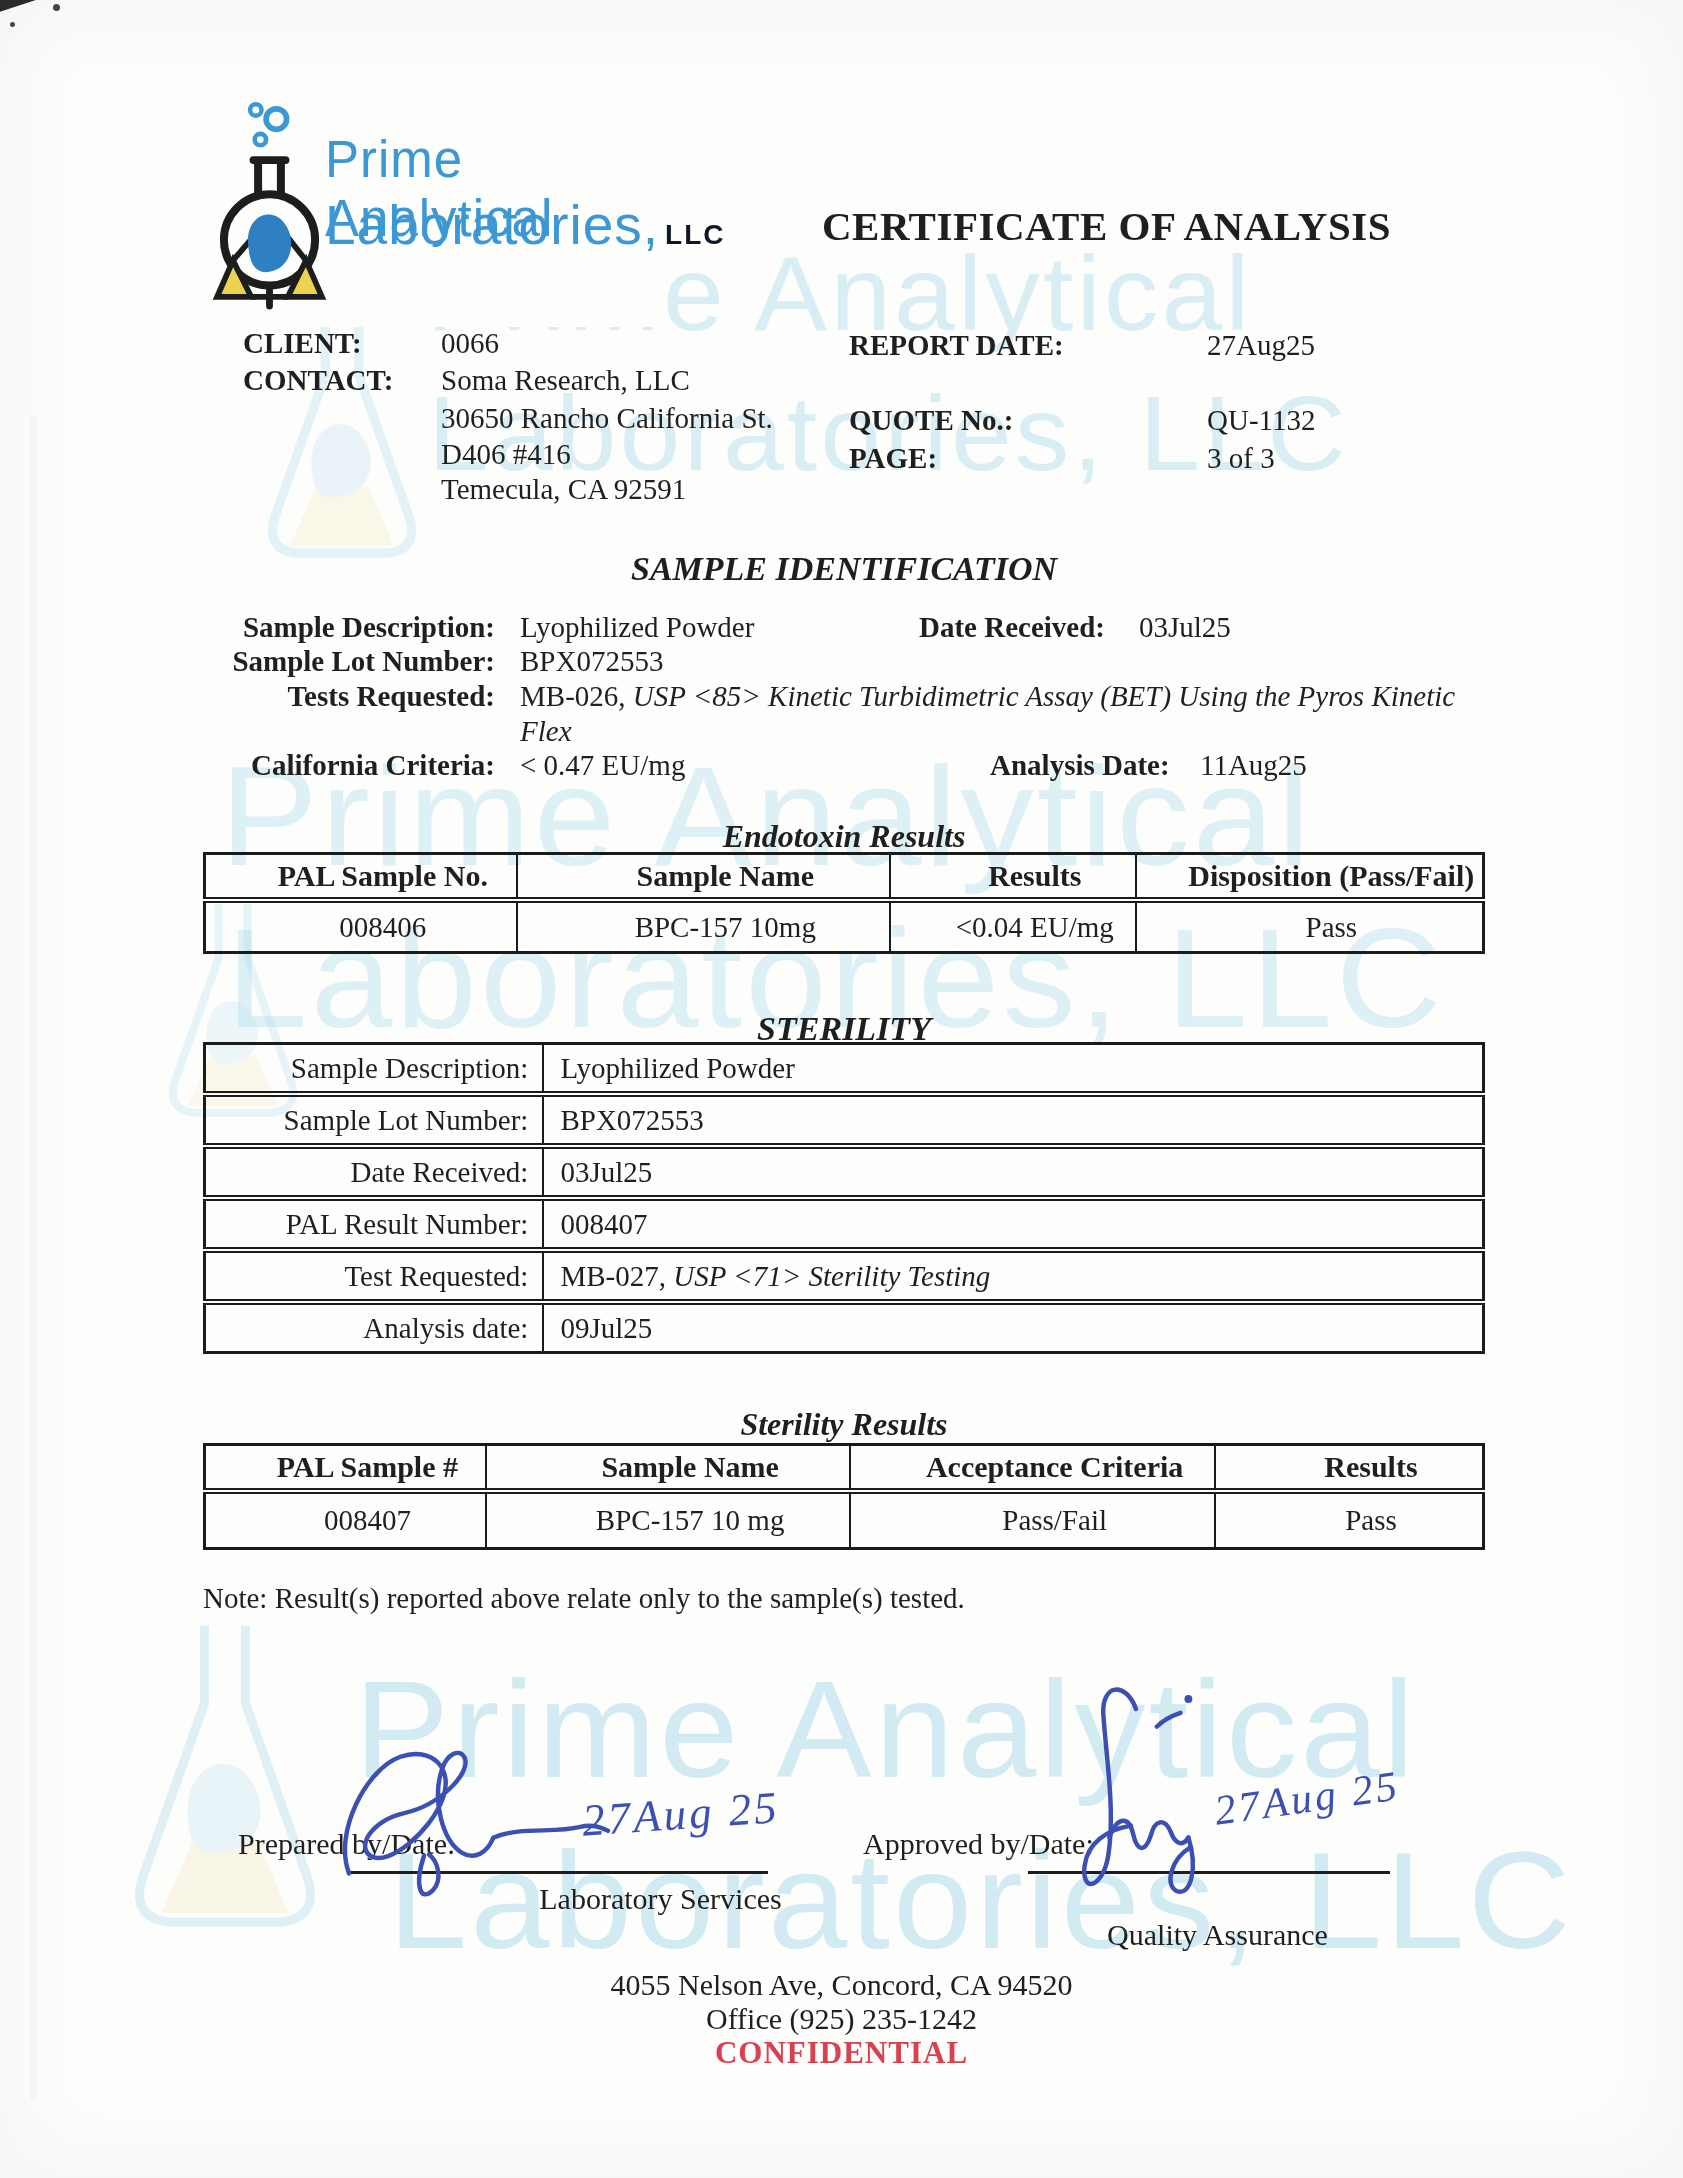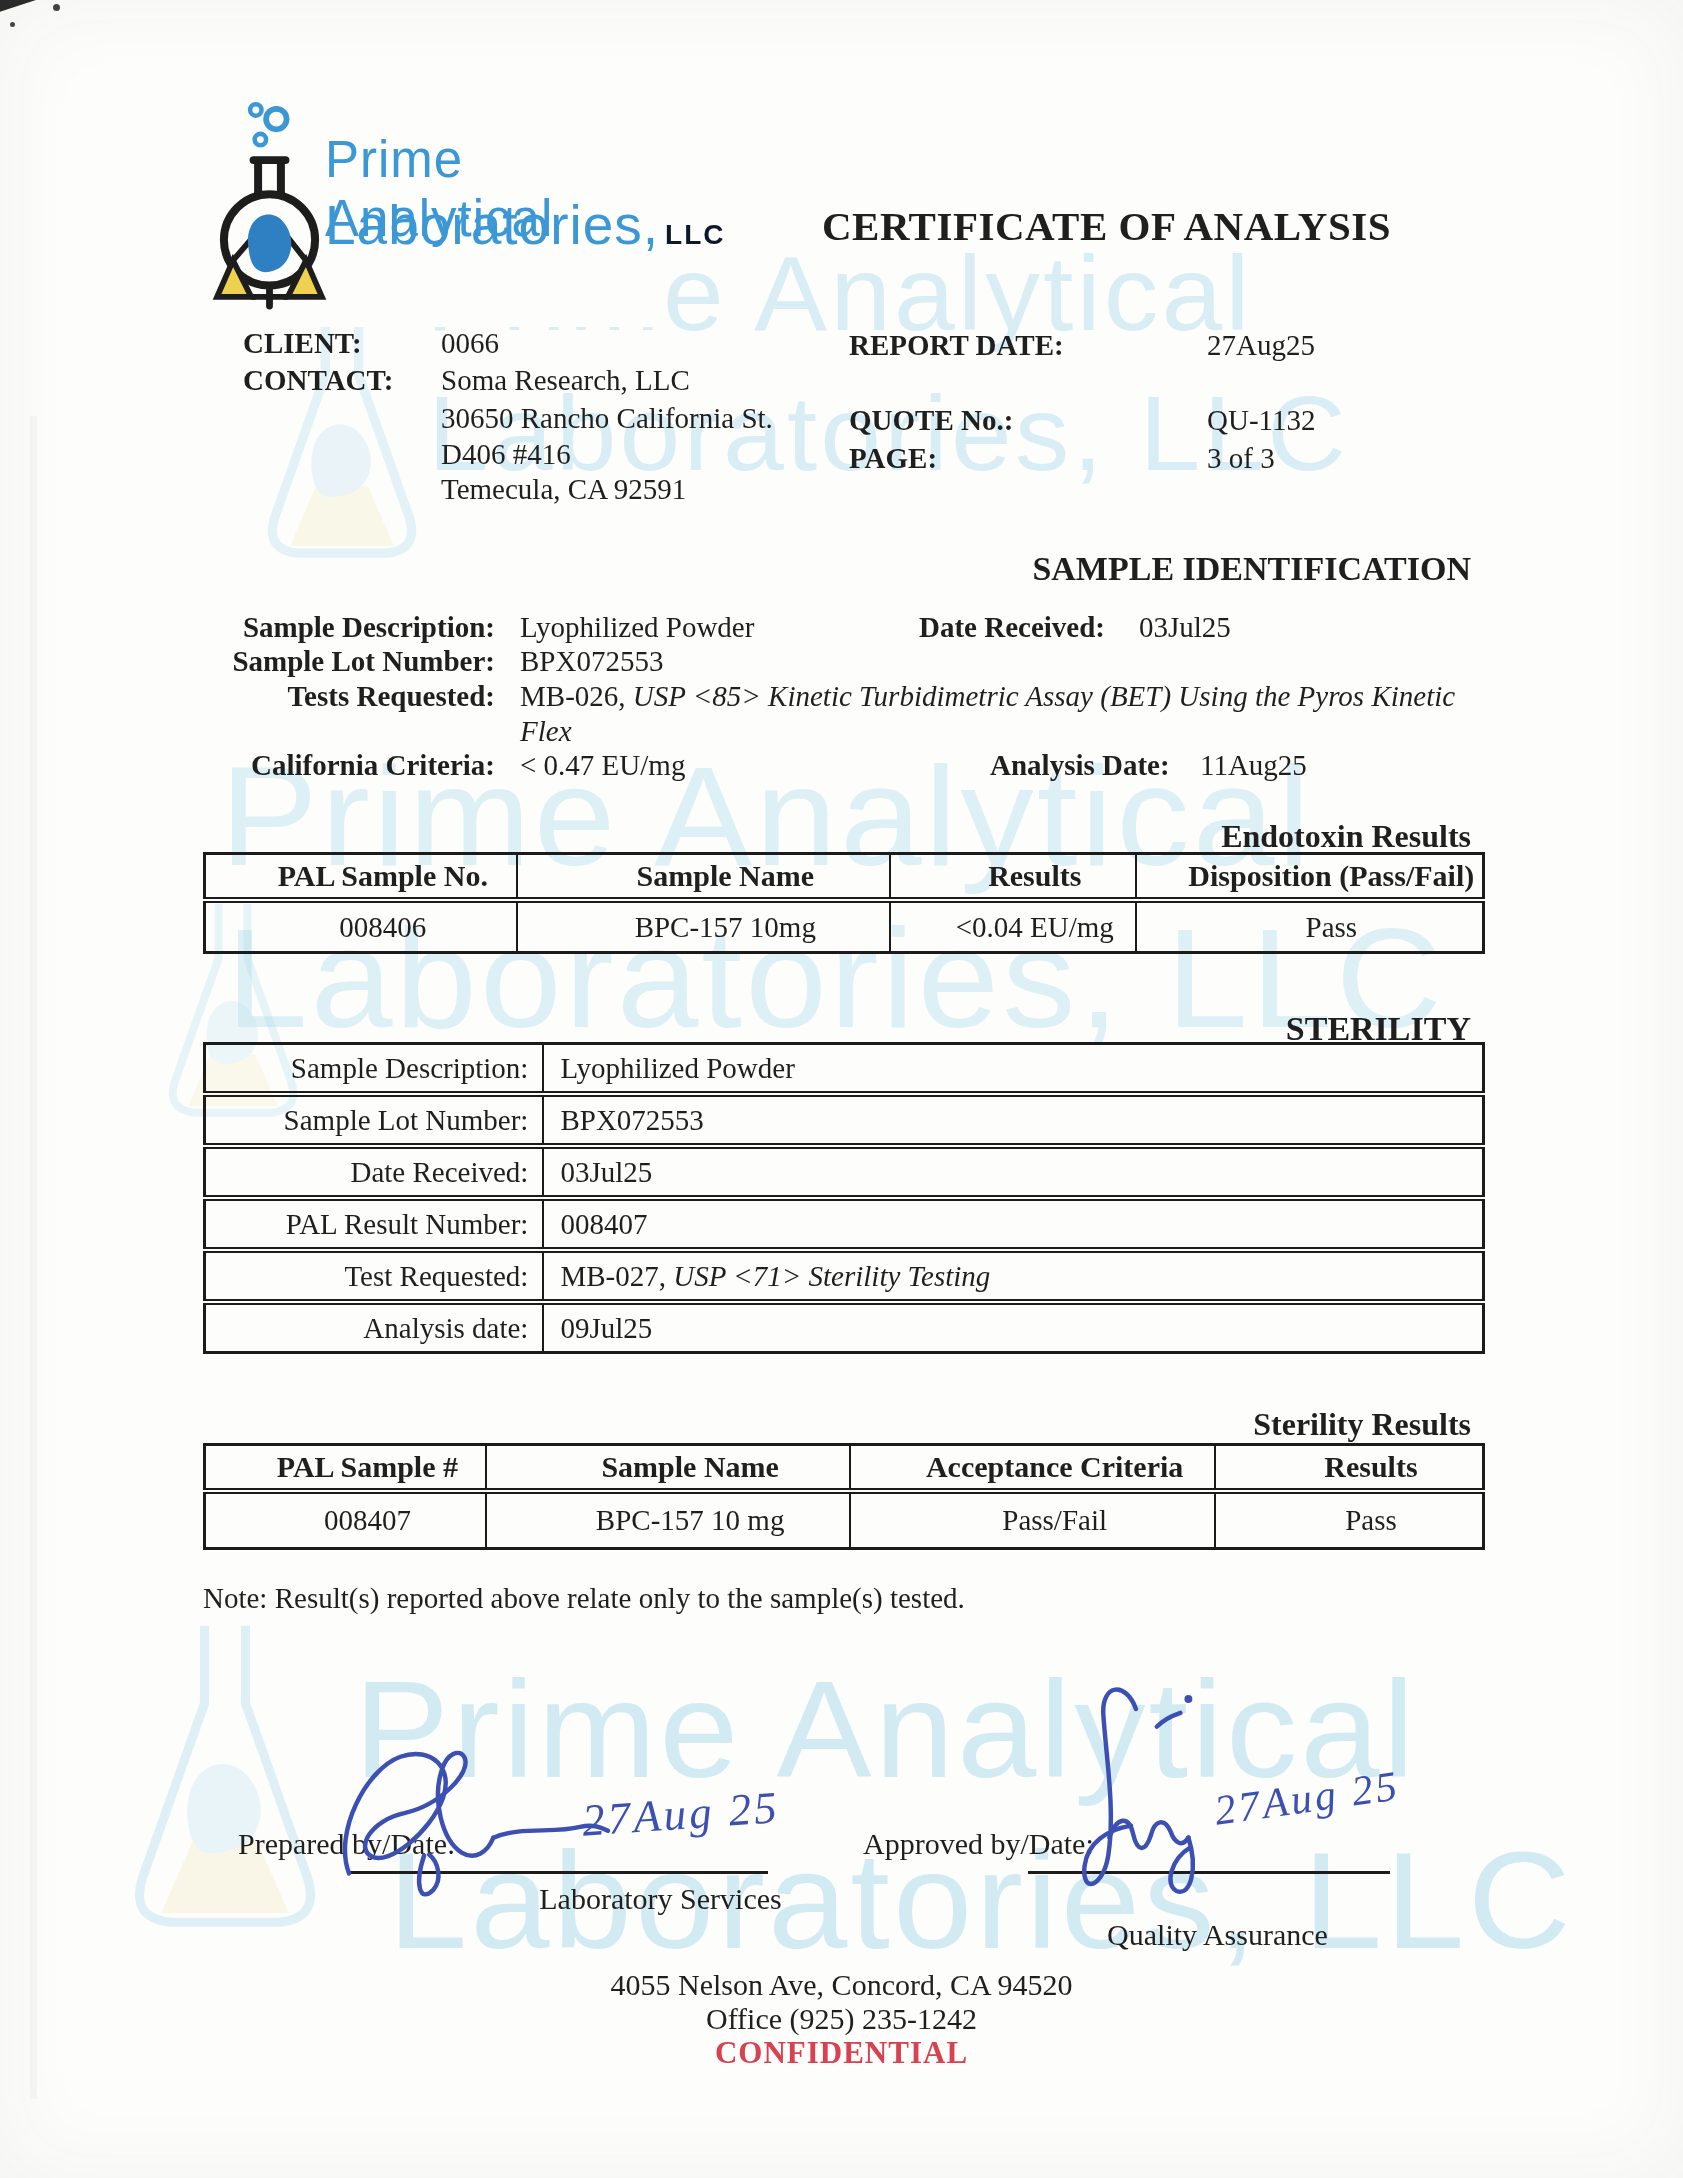--- a/index.html
+++ b/index.html
@@ -45,22 +45,22 @@
   #doc-title { position:absolute; left:822px; top:202px; width:604px; text-align:left;
     font-size:41px; font-weight:bold; letter-spacing:0.5px; z-index:2; }
 
   
   .inforow { position:absolute; font-size:29px; white-space:nowrap; z-index:2; }
   .lab { font-weight:bold; }
   .left-lab  { display:inline-block; width:198px; }
   .right-lab { display:inline-block; width:358px; }
 
   
-  .sec-head { position:absolute; left:189px; width:1282px; text-align:right;
-    font-weight:bold; z-index:2; }
+  .sec-head { position:absolute; left:203px; width:1282px; text-align:center;
+    font-weight:bold; z-index:2;font-style:italic; }
 
   
   .si-row { position:absolute; left:0; width:1683px; font-size:29px; z-index:2; white-space:nowrap; }
   .si-lab { display:inline-block; width:495px; text-align:right; font-weight:bold; }
   .si-val { margin-left:25px; }
   .si-right-lab { position:absolute; font-weight:bold; }
   .si-right-val { position:absolute; }
 
   
   .tbl-wrap { position:absolute; left:203px; width:1282px; z-index:2; }

